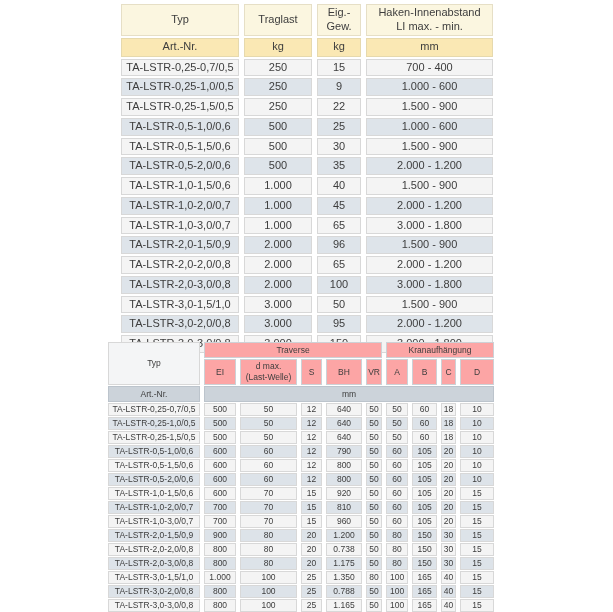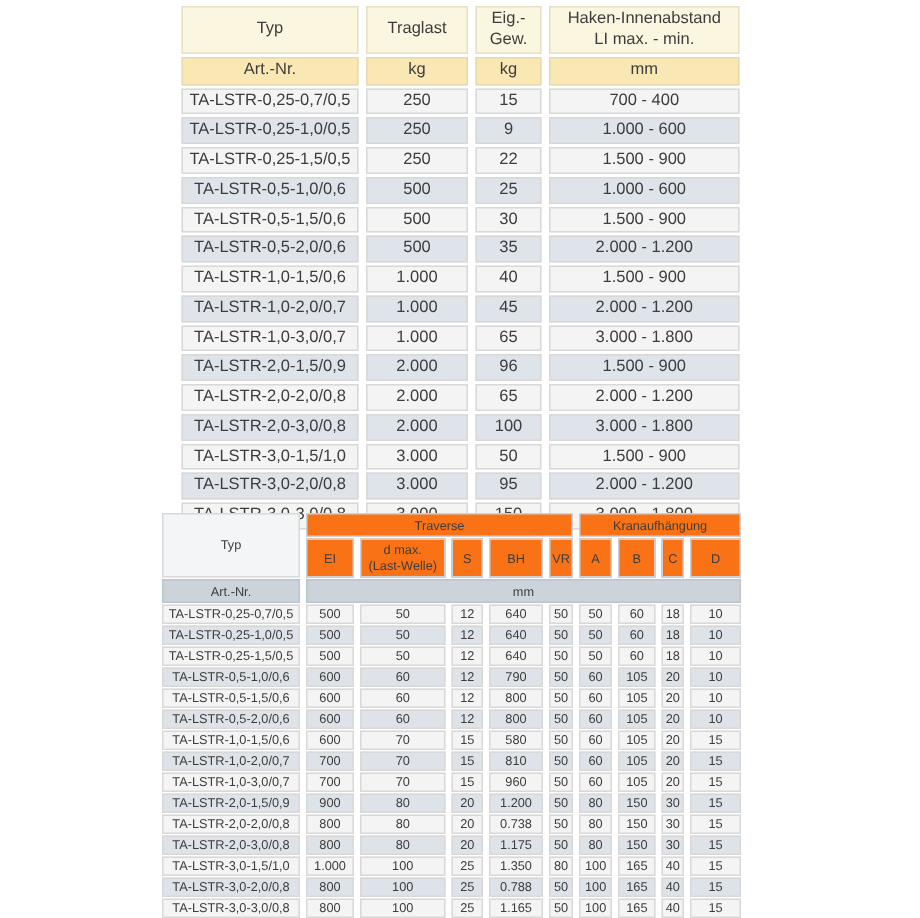--- a/index.html
+++ b/index.html
@@ -13,21 +13,21 @@
 
   
   #t1{position:absolute;left:116px;top:2px;width:382px;border-spacing:5px 2px;font-size:11px;}
   #t1 .hdr1 th{height:27px;background:#fbf6e0;border-color:#e6dfc6;}
   #t1 .hdr2 th{height:15px;background:#fae8b4;border-color:#e6d9ad;}
   #t1 tbody td{height:13px;padding:1px 2px;background:#f4f4f4;}
   #t1 tbody tr.alt td{background:#dee4ea;}
 
   
   #t2{position:absolute;left:104px;top:341px;width:394px;border-spacing:4px 1px;font-size:8.5px;}
-  #t2 .hd{background:#f97316;border-color:#cdd1d6;}
+  #t2 .hd{background:#fca5a5;border-color:#cdd1d6;}
   #t2 .hdr1 th{height:12px;}
   #t2 .hdr2 th{height:22px;}
   #t2 th.typhead{background:#f4f5f6;border-color:#d8d8d8;}
   #t2 .unit td{height:12px;background:#ccd3da;border-color:#bcc4cc;}
   #t2 tbody td{height:11px;padding:0 1px;background:#f4f4f4;}
   #t2 tbody tr.alt td{background:#dde3e9;}
 </style>
 </head>
 <body>
 
@@ -255,21 +255,21 @@
         <td>60</td>
         <td>105</td>
         <td>20</td>
         <td>10</td>
       </tr>
       <tr>
         <td>TA-LSTR-1,0-1,5/0,6</td>
         <td>600</td>
         <td>70</td>
         <td>15</td>
-        <td>580</td>
+        <td>920</td>
         <td>50</td>
         <td>60</td>
         <td>105</td>
         <td>20</td>
         <td>15</td>
       </tr>
       <tr class="alt">
         <td>TA-LSTR-1,0-2,0/0,7</td>
         <td>700</td>
         <td>70</td>

